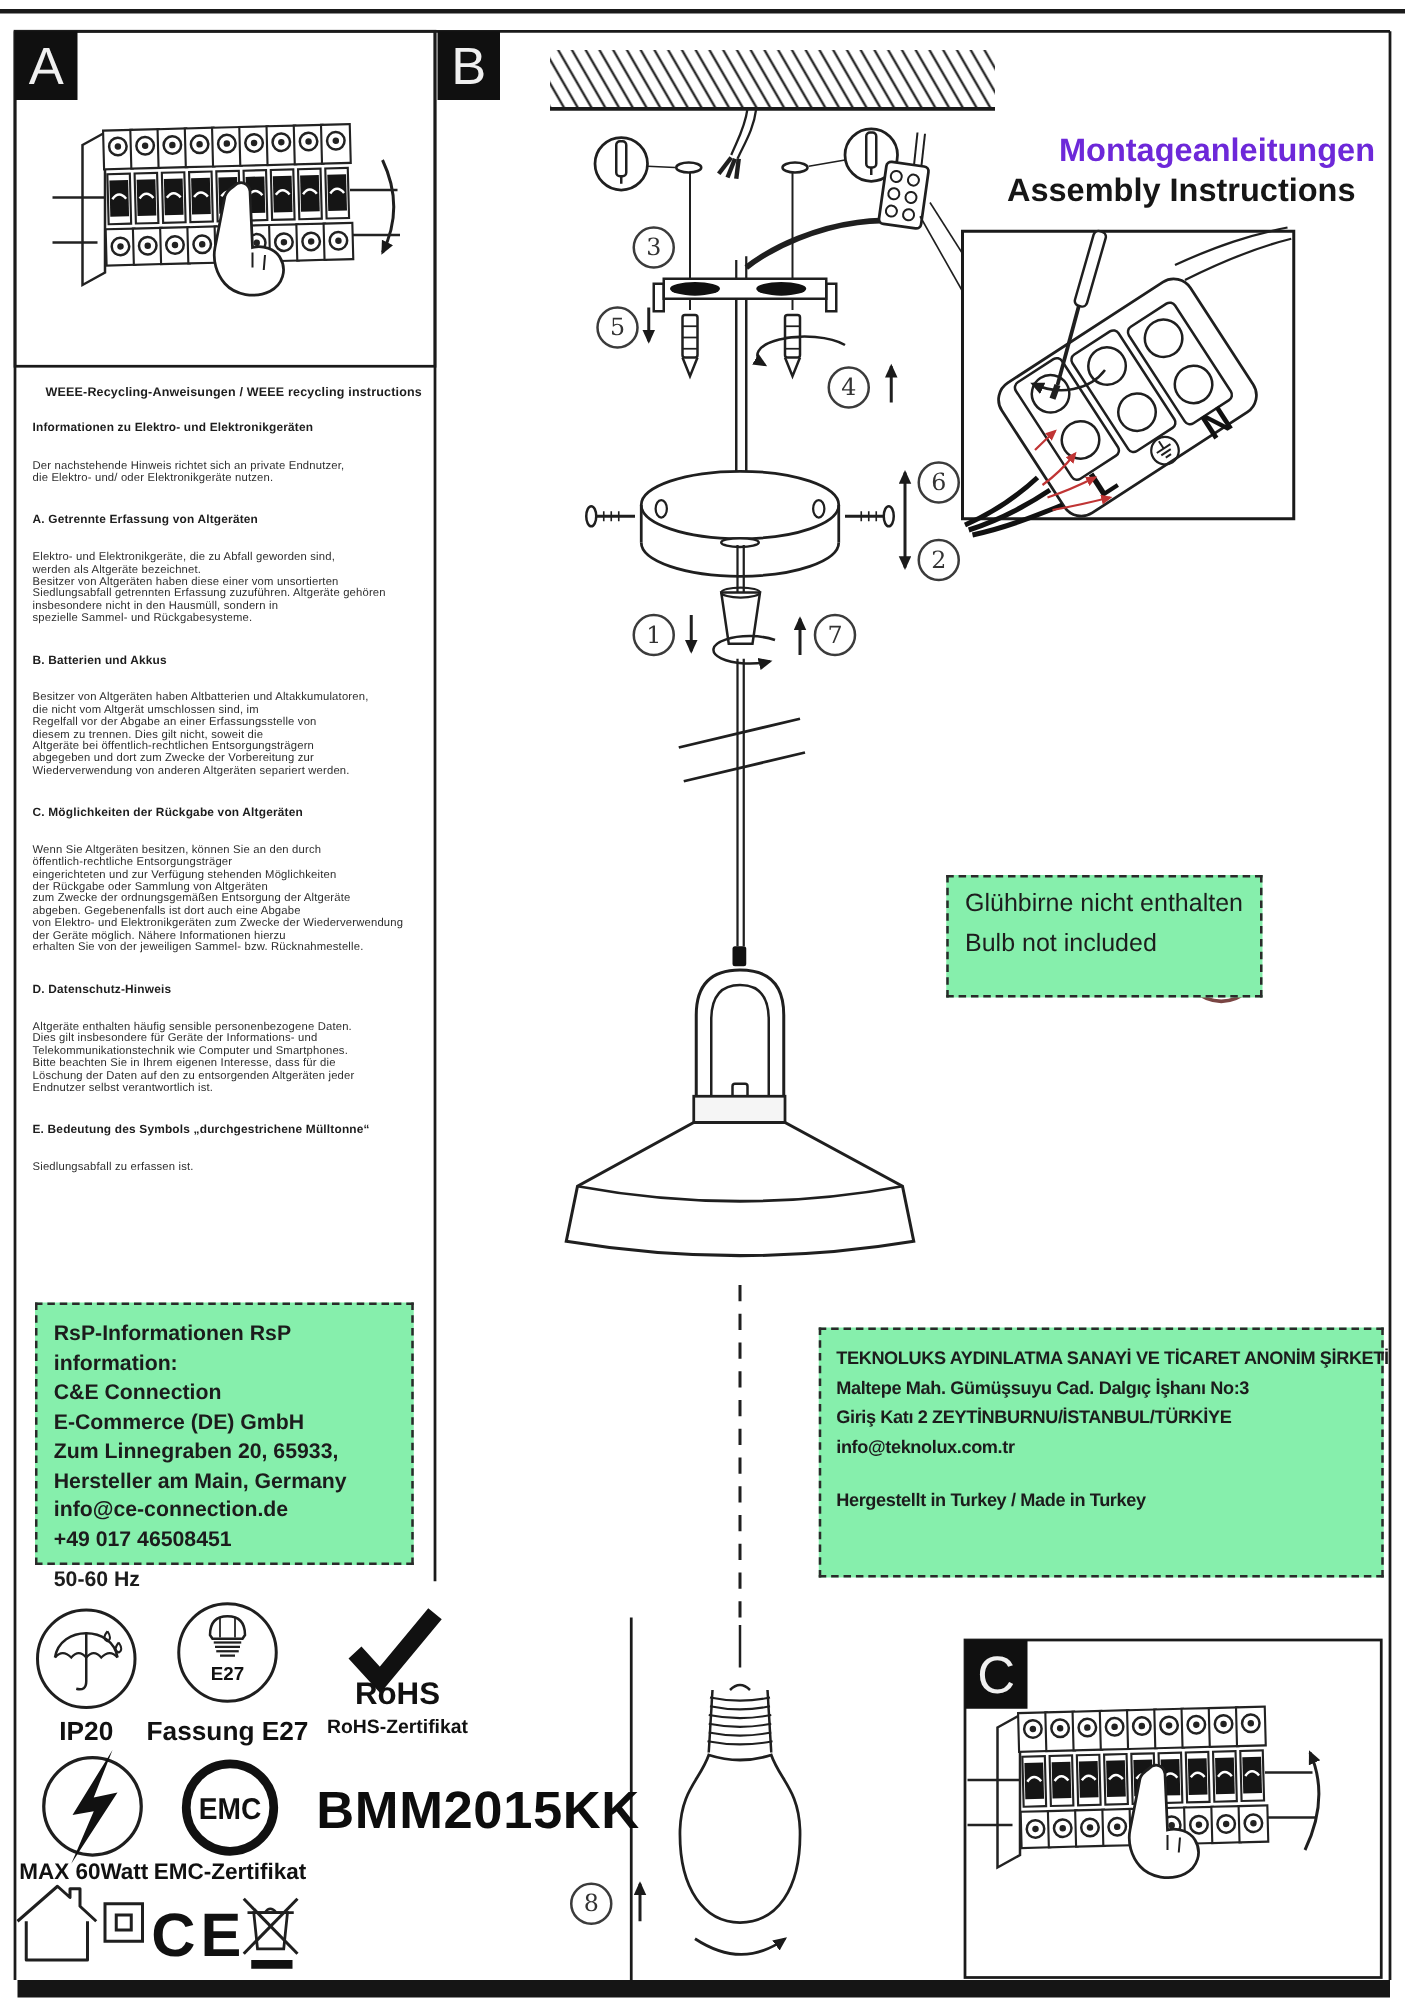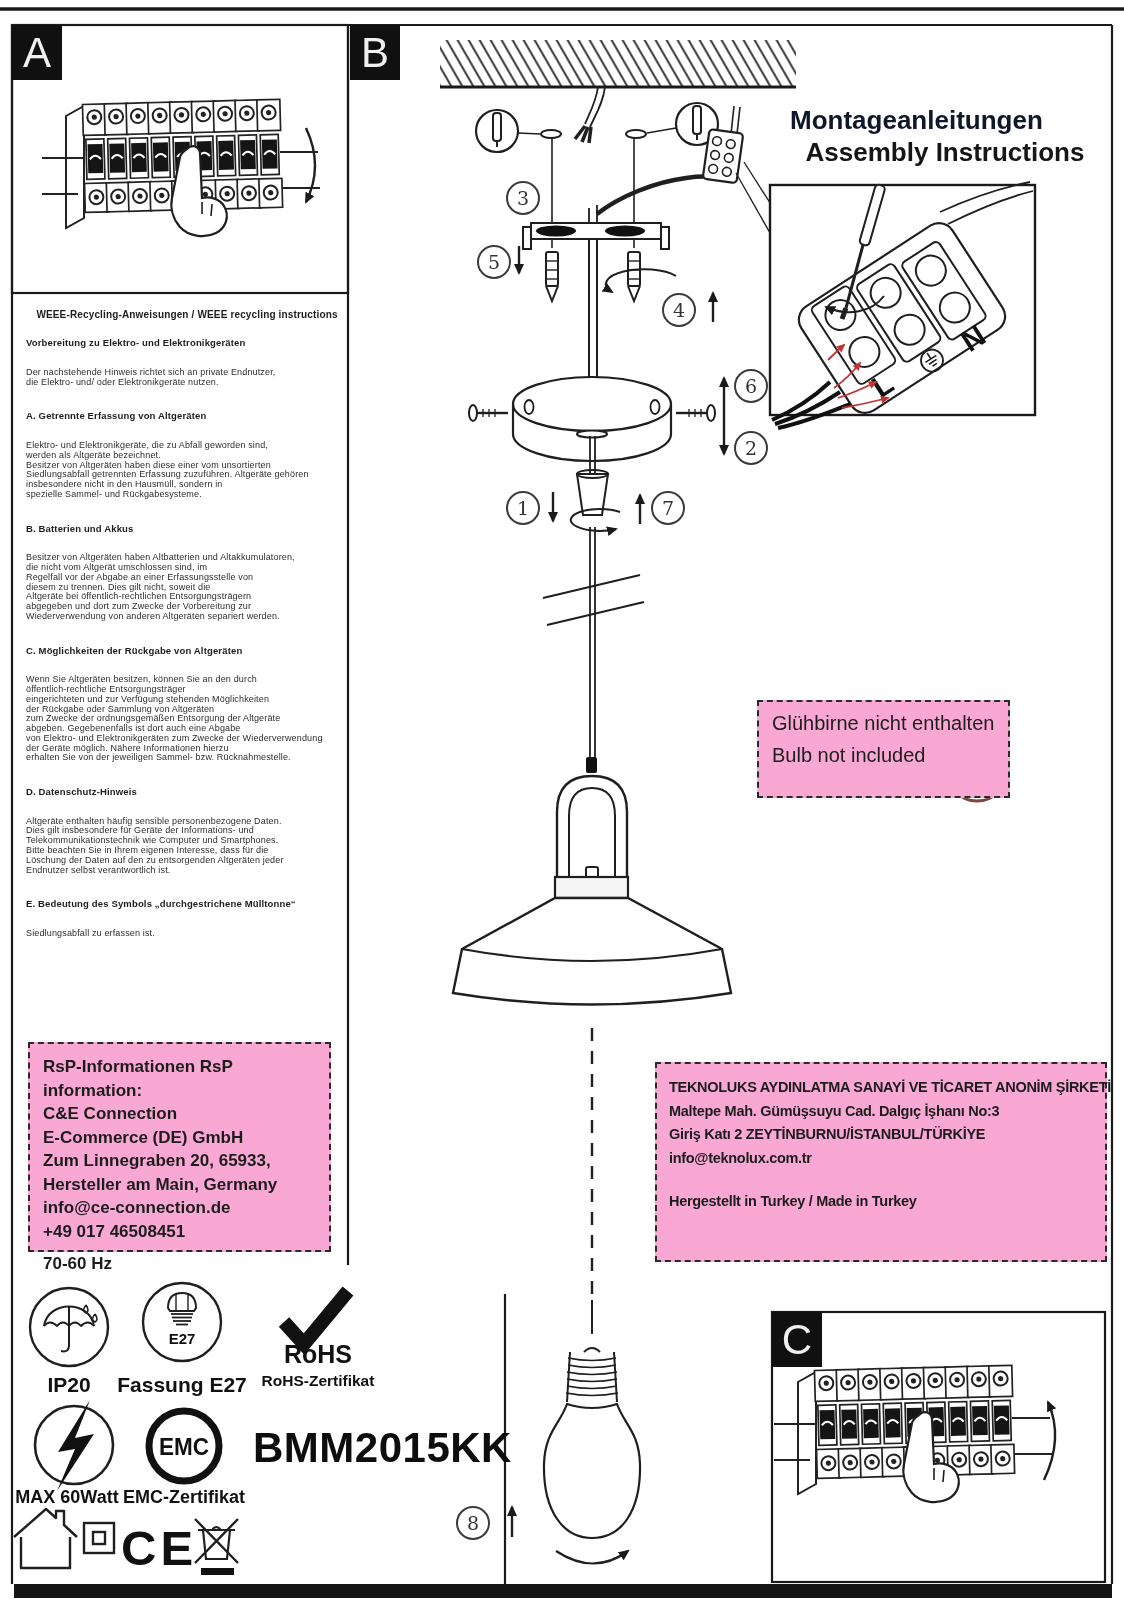--- a/index.html
+++ b/index.html
@@ -16,24 +16,24 @@
         font-family:"DejaVu Serif",serif;font-size:19px;color:#333;background:#fff;}
   
   .weee{left:26px;top:300px;width:322px;font-size:9px;line-height:9.8px;
         letter-spacing:.15px;color:#2d2d2d;white-space:pre-line;}
   .w-title{font-size:10px;font-weight:bold;color:#1d1d1d;margin:0 0 9px 0;text-align:center;}
   .w-head{font-size:9.5px;font-weight:bold;color:#1d1d1d;margin:0 0 10px 0;}
   .w-body{margin:0 0 14px 0;}
   
   .brand{left:800px;top:34px;width:300px;text-align:center;font-size:57px;font-weight:bold;
          letter-spacing:-1px;}
-  .sub1{left:790px;top:105px;width:310px;text-align:left;font-size:26px;font-weight:bold;color:#0f172a;}
+  .sub1{left:790px;top:105px;width:310px;text-align:right;font-size:26px;font-weight:bold;color:#6d28d9;}
   .sub2{left:790px;top:137px;width:310px;text-align:center;font-size:26px;font-weight:bold;color:#161616;}
   
-  .dashbox{border:2.5px dashed #2a2a2a;box-sizing:border-box;background:#f9a8d4;}
+  .dashbox{border:2.5px dashed #2a2a2a;box-sizing:border-box;background:#86efac;}
   .bulbbox{left:757px;top:700px;width:253px;height:98px;padding:10px 0 0 13px;}
   .bulbbox div{font-size:20px;color:#1d1d1d;margin-bottom:9px;white-space:nowrap;}
   .rspbox{left:28px;top:1042px;width:303px;height:210px;padding:11px 0 0 13px;
           font-size:17px;font-weight:bold;line-height:23.5px;color:#1c1c1c;}
   .rspbox .gap{margin-top:9px;}
   .mfgbox{left:655px;top:1062px;width:452px;height:200px;padding:12px 0 0 12px;
           font-size:14.5px;font-weight:bold;line-height:23.5px;letter-spacing:-.3px;color:#1c1c1c;}
   .mfgbox div{white-space:nowrap;}
   .mfgbox .gap{margin-top:20px;}
   .model{left:253px;top:1424px;font-size:42px;font-weight:bold;color:#0d0d0d;letter-spacing:.5px;}
@@ -373,21 +373,21 @@
 
 <div class="abs plabel" style="left:12px;top:25px;">A</div>
 <div class="abs plabel" style="left:350px;top:25px;">B</div>
 <div class="abs plabel" style="left:772px;top:1312px;">C</div>
 
 <div class="abs sub1">Montageanleitungen</div>
 <div class="abs sub2">Assembly Instructions</div>
 
 <div class="abs weee">
   <div class="w-title">WEEE-Recycling-Anweisungen / WEEE recycling instructions</div>
-  <div class="w-head">Vorbereitung zu Elektro- und Elektronikgeräten</div>
+  <div class="w-head">Informationen zu Elektro- und Elektronikgeräten</div>
   <div class="w-body">Der nachstehende Hinweis richtet sich an private Endnutzer,
  die Elektro- und/ oder Elektronikgeräte nutzen.</div>
   <div class="w-head">A. Getrennte Erfassung von Altgeräten</div>
   <div class="w-body">Elektro- und Elektronikgeräte, die zu Abfall geworden sind,
  werden als Altgeräte bezeichnet.
 Besitzer von Altgeräten haben diese einer vom unsortierten
 Siedlungsabfall getrennten Erfassung zuzuführen. Altgeräte gehören
 insbesondere nicht in den Hausmüll, sondern in
 spezielle Sammel- und Rückgabesysteme.</div>
   <div class="w-head">B. Batterien und Akkus</div>
@@ -434,21 +434,21 @@
 </div>
 
 <div class="abs dashbox rspbox">
   <div>RsP-Informationen RsP information:</div>
   <div>C&amp;E Connection</div>
   <div>E-Commerce (DE) GmbH</div>
   <div>Zum Linnegraben 20, 65933,</div>
   <div>Hersteller am Main, Germany</div>
   <div>info@ce-connection.de</div>
   <div>+49 017 46508451</div>
-  <div class="gap">70-60 Hz</div>
+  <div class="gap">50-60 Hz</div>
 </div>
 
 <div class="abs dashbox mfgbox">
   <div>TEKNOLUKS AYDINLATMA SANAYİ VE TİCARET ANONİM ŞİRKETİ</div>
   <div>Maltepe Mah. Gümüşsuyu Cad. Dalgıç İşhanı No:3</div>
   <div>Giriş Katı 2 ZEYTİNBURNU/İSTANBUL/TÜRKİYE</div>
   <div>info@teknolux.com.tr</div>
   <div class="gap">Hergestellt in Turkey / Made in Turkey</div>
 </div>
 

